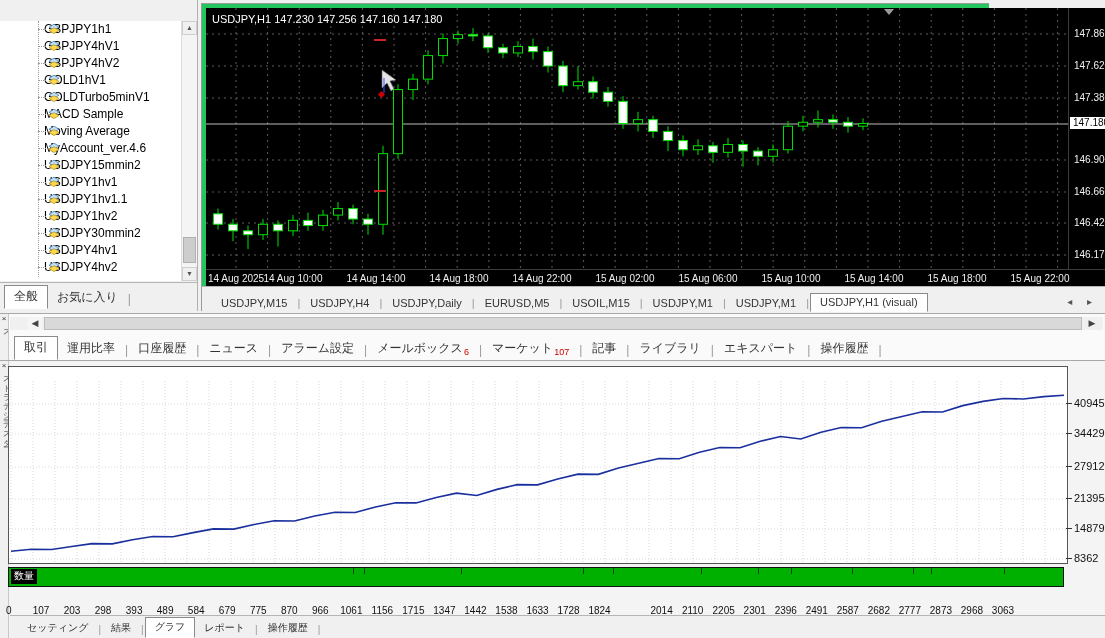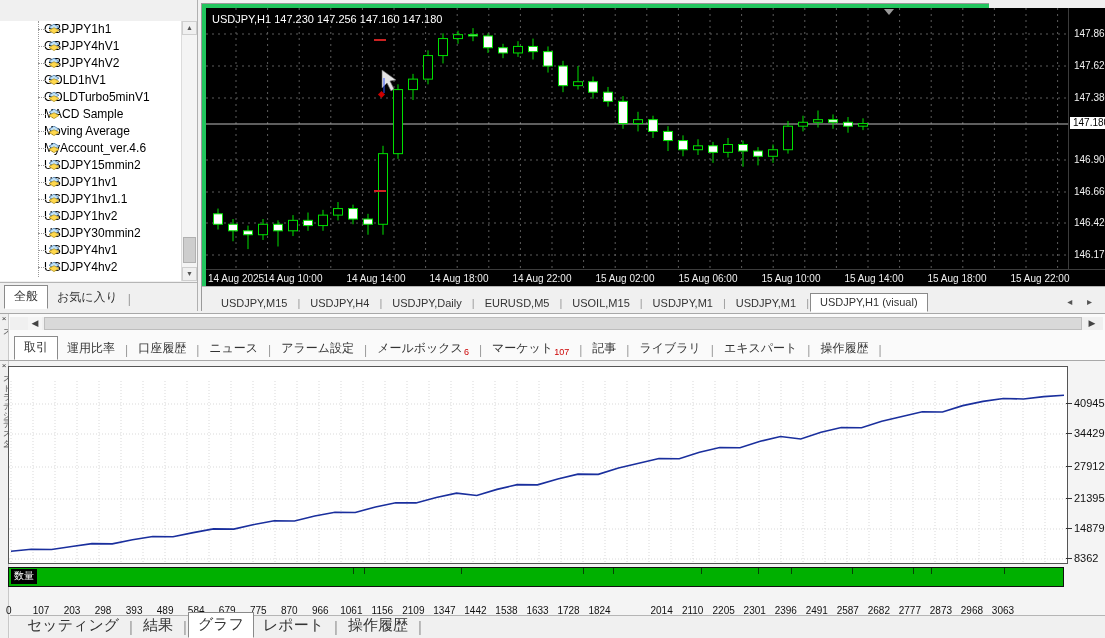--- a/index.html
+++ b/index.html
@@ -53,21 +53,21 @@
   #legend{position:absolute;left:6px;top:4px;font-size:11px;white-space:nowrap;z-index:2;}
   #equity-svg{position:absolute;left:0;top:0;}
   .yl{position:absolute;left:1074px;font-size:11px;color:#111;}
   .ytick{position:absolute;left:1066px;width:6px;border-top:1px solid #333;}
   #volume-band{position:absolute;left:8px;top:206px;width:1056px;height:20px;background:#00b000;border:1px solid #111;box-sizing:border-box;}
   #volume-label{position:absolute;left:2px;top:1px;background:#000;color:#fff;font-size:10px;padding:0 3px 1px 3px;}
   .vtick{position:absolute;top:0;width:1px;height:6px;background:#064006;}
   #tester-xaxis{position:absolute;left:0;top:244px;width:1105px;height:14px;}
   .xl{position:absolute;font-size:10px;color:#111;transform:translateX(-50%);}
   .xl.first{transform:none;}
-  #tester-tabs{position:absolute;left:10px;bottom:0px;right:0;height:22px;display:flex;align-items:flex-end;padding-left:8px;font-size:15px;
+  #tester-tabs{position:absolute;left:10px;bottom:0px;right:0;height:22px;display:flex;align-items:flex-end;padding-left:8px;font-size:10px;
                background:#f0f0f0;border-top:1px solid #b5b5b5;}
 </style>
 </head>
 <body>
 
 <div id="screen">
 
   <div id="navigator">
     <div id="nav-list">
       <div id="nav-guide"></div>
@@ -445,21 +445,21 @@
         <span class="xl" style="left: 103.09px;">298</span>
         <span class="xl" style="left: 134.12px;">393</span>
         <span class="xl" style="left: 165.15px;">489</span>
         <span class="xl" style="left: 196.18px;">584</span>
         <span class="xl" style="left: 227.21px;">679</span>
         <span class="xl" style="left: 258.24px;">775</span>
         <span class="xl" style="left: 289.27px;">870</span>
         <span class="xl" style="left: 320.3px;">966</span>
         <span class="xl" style="left: 351.33px;">1061</span>
         <span class="xl" style="left: 382.36px;">1156</span>
-        <span class="xl" style="left: 413.39px;">2109</span>
+        <span class="xl" style="left: 413.39px;">1715</span>
         <span class="xl" style="left: 444.42px;">1347</span>
         <span class="xl" style="left: 475.45px;">1442</span>
         <span class="xl" style="left: 506.48px;">1538</span>
         <span class="xl" style="left: 537.51px;">1633</span>
         <span class="xl" style="left: 568.54px;">1728</span>
         <span class="xl" style="left: 599.57px;">1824</span>
         <span class="xl" style="left: 653px; margin-top: 24px;">1919</span>
         <span class="xl" style="left: 661.63px;">2014</span>
         <span class="xl" style="left: 692.66px;">2110</span>
         <span class="xl" style="left: 723.69px;">2205</span>

